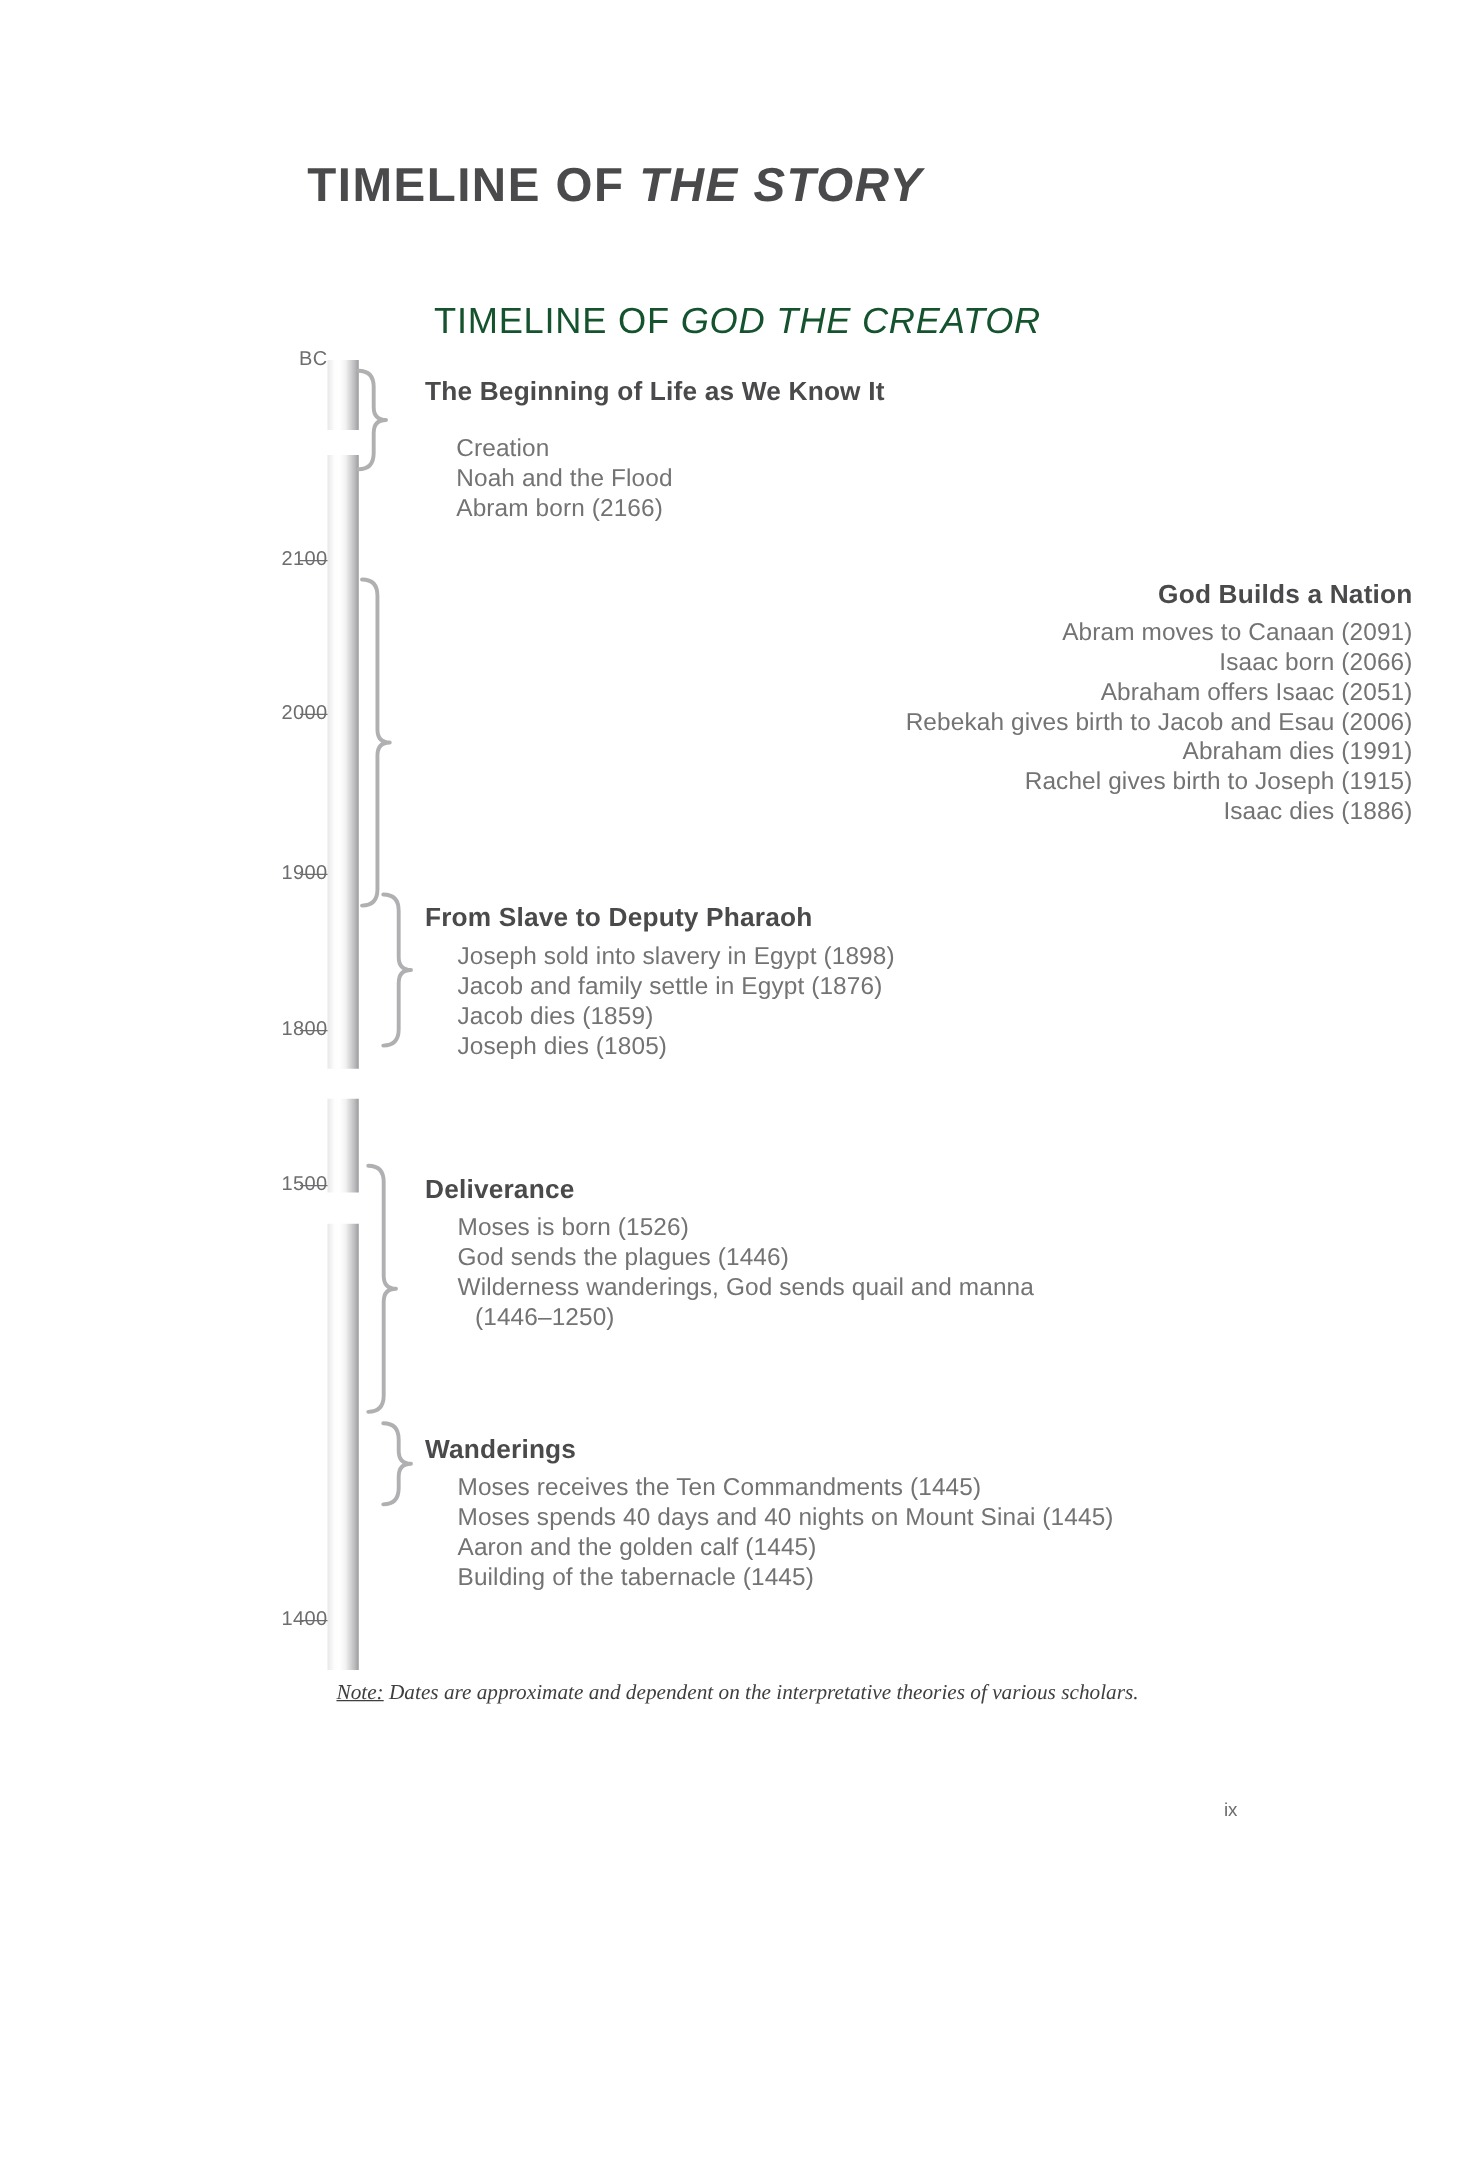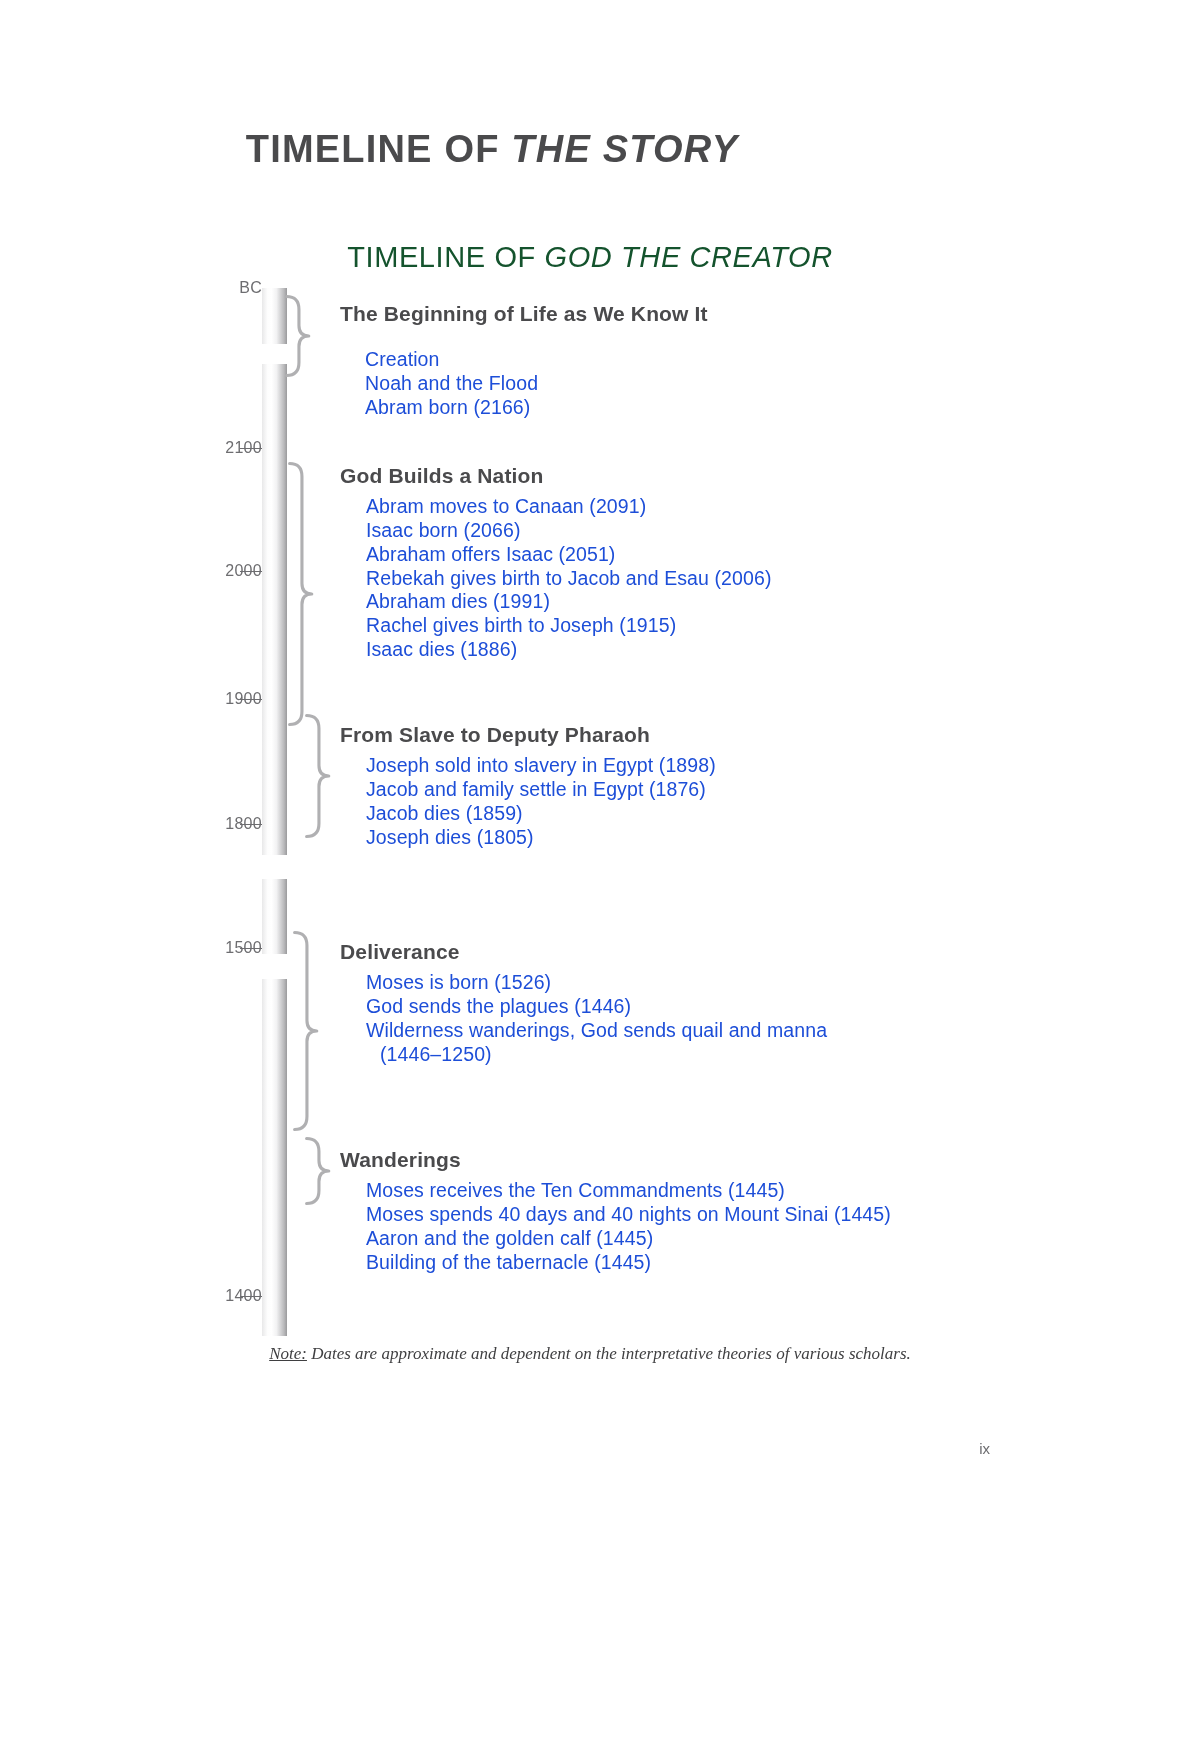--- a/index.html
+++ b/index.html
@@ -110,21 +110,21 @@
     line-height: 1.15;
   }
   .sec-items {
     list-style: none;
     margin: 0;
     padding: 0 0 0 26px;
   }
   .sec-items li {
     font-size: 19.5px;
     font-weight: 300;
-    color: #1d4ed8;
+    color: #737373;
     line-height: 23.8px;
     letter-spacing: 0.1px;
     white-space: nowrap;
   }
   .sec-items li .cont {
     display: block;
     padding-left: 14px;
   }
 
   
@@ -234,21 +234,21 @@
 
 <div id="sections-layer">
     <div class="section" id="section-0" style="top: 302px;">
       <div class="sec-head">The Beginning of Life as We Know It</div>
       <ul class="sec-items">
         <li>Creation</li>
         <li>Noah and the Flood</li>
         <li>Abram born (2166)</li>
       </ul>
     </div>
-    <div class="section" id="section-1" style="top: 464px;">
+    <div class="section" id="section-1" style="top: 464px; text-align: right;">
       <div class="sec-head">God Builds a Nation</div>
       <ul class="sec-items">
         <li>Abram moves to Canaan (2091)</li>
         <li>Isaac born (2066)</li>
         <li>Abraham offers Isaac (2051)</li>
         <li>Rebekah gives birth to Jacob and Esau (2006)</li>
         <li>Abraham dies (1991)</li>
         <li>Rachel gives birth to Joseph (1915)</li>
         <li>Isaac dies (1886)</li>
       </ul>

